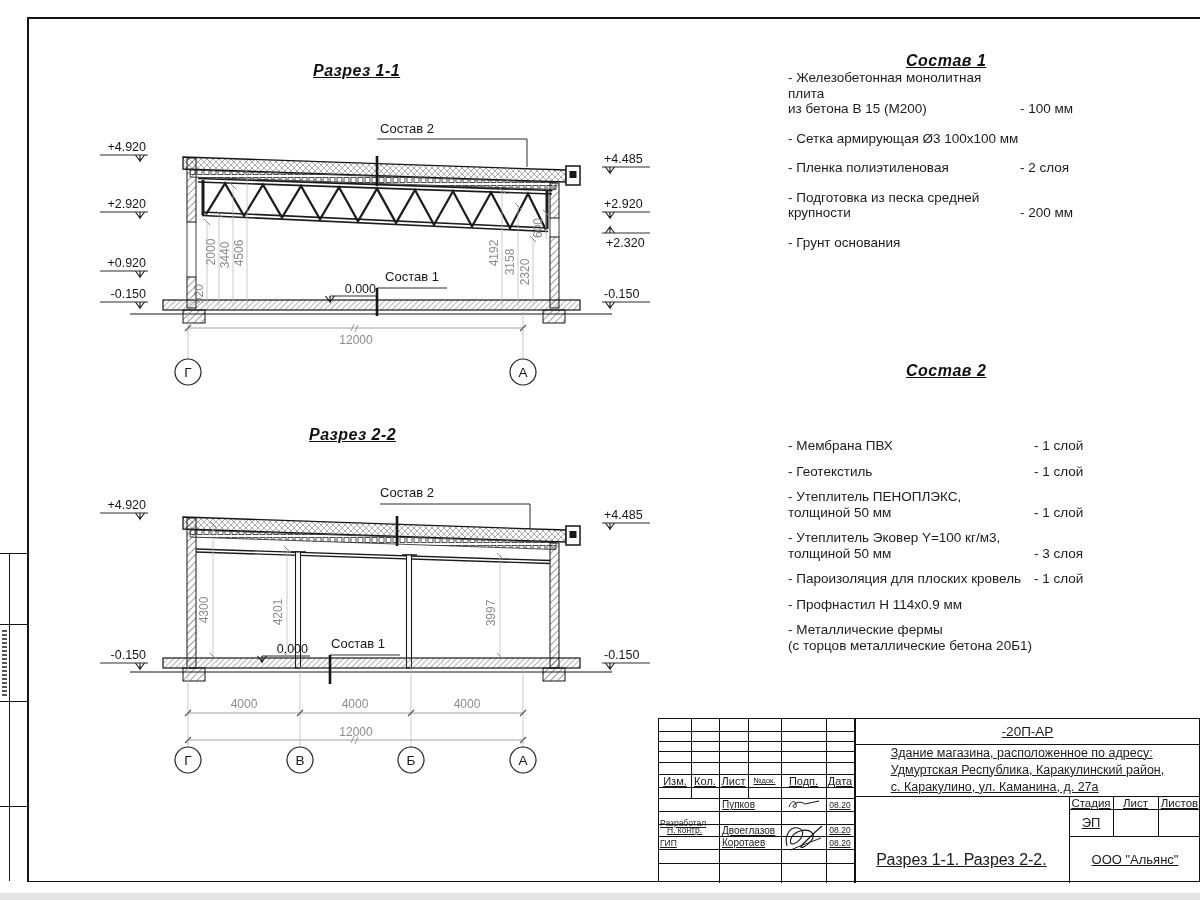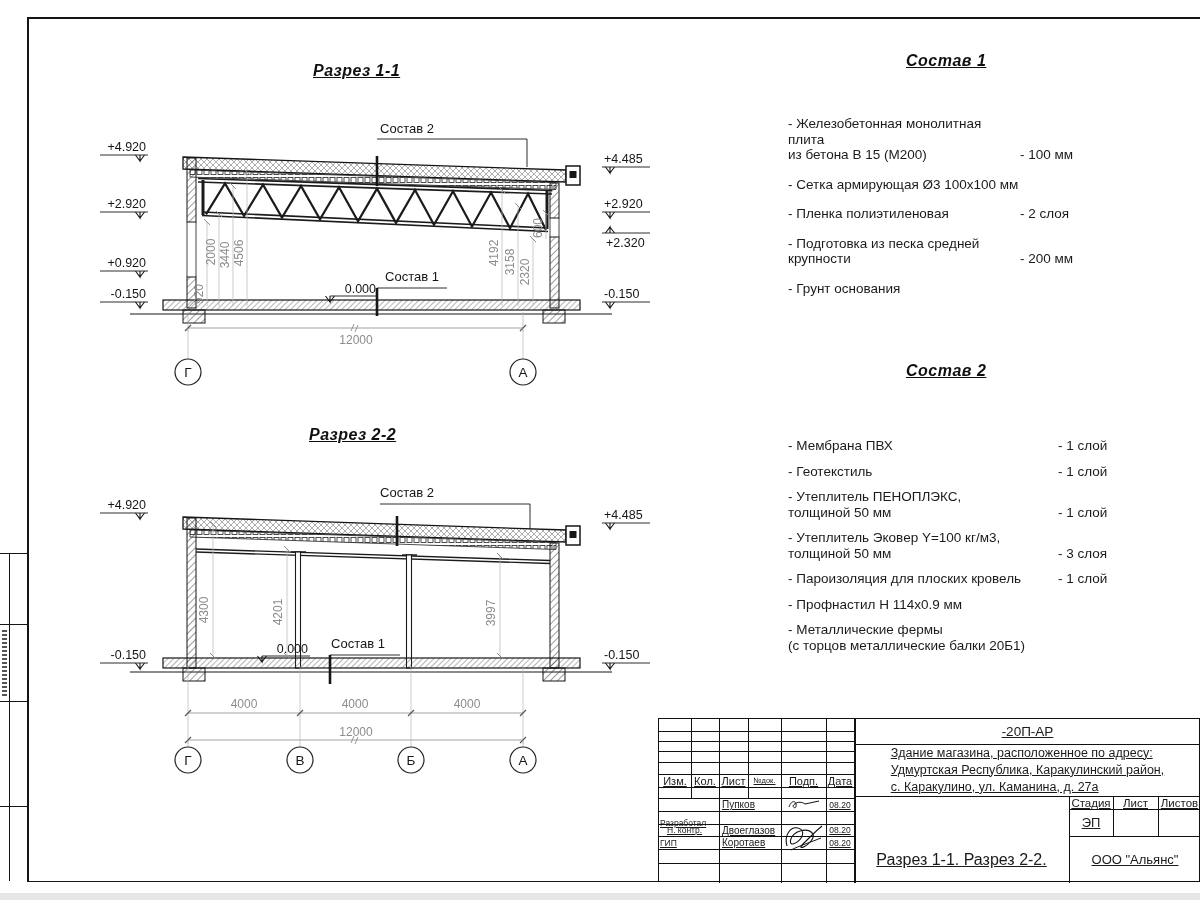--- a/index.html
+++ b/index.html
@@ -15,21 +15,21 @@
   .elevtxt{fill:#161616;font-size:12.5px;}
   .lbltxt{fill:#161616;font-size:13px;}
   .axistxt{fill:#161616;font-size:13.5px;}
   
   .sostav{position:absolute;width:412px;}
   .sostav-title{font-style:italic;font-weight:bold;font-size:16px;text-decoration:underline;
                 display:inline-block;margin-left:118px;color:#101010;letter-spacing:.5px;}
   .s-item{display:flex;align-items:flex-end;margin-bottom:14px;font-size:13.5px;line-height:15.5px;}
   .s-name{white-space:pre-line;width:232px;}
   .s-val{white-space:nowrap;}
-  #sostav2 .s-item{margin-bottom:10px;gap:24px;}
+  #sostav2 .s-item{margin-bottom:10px;}
   #sostav2 .s-name{width:246px;}
   
   .tb{position:absolute;left:658px;top:718px;width:542px;height:164px;border:1.6px solid #111;box-sizing:border-box;}
   .tb .v{position:absolute;width:1px;background:#111;}
   .tb .v2{position:absolute;width:1.6px;background:#111;}
   .tb .h{position:absolute;height:1px;background:#111;}
   .tb .cell{position:absolute;display:flex;align-items:center;justify-content:center;text-align:left;text-decoration:underline;}
   .micro-text{position:absolute;left:2px;width:5px;
       background:repeating-linear-gradient(0deg,#555 0 2px,transparent 2px 4px);}
   .scan-band{position:absolute;left:0;top:893px;width:1200px;height:7px;background:#e6e6e6;}
@@ -321,21 +321,21 @@
     <circle cx="523" cy="760" r="13" fill="#fff" stroke="#222" stroke-width="1.2"></circle>
     <text class="axistxt" x="188" y="765" text-anchor="middle">Г</text>
     <text class="axistxt" x="300" y="765" text-anchor="middle">В</text>
     <text class="axistxt" x="411" y="765" text-anchor="middle">Б</text>
     <text class="axistxt" x="523" y="765" text-anchor="middle">А</text>
   </g>
 </svg>
 
 <div class="sostav" id="sostav1" style="left:788px;top:52px;">
   <div class="sostav-title">Состав 1</div>
-  <div style="margin-top:46px;">
+  <div style="">
     <div class="s-item">
       <div class="s-name">- Железобетонная  монолитная плита
   из бетона В 15 (М200)</div>
       <div class="s-val">- 100 мм</div>
     </div>
     <div class="s-item">
       <div class="s-name">- Сетка армирующая Ø3 100х100 мм</div>
       <div class="s-val"></div>
     </div>
     <div class="s-item">
@@ -378,21 +378,21 @@
     <div class="s-item">
       <div class="s-name">- Пароизоляция для плоских кровель</div>
       <div class="s-val">- 1 слой</div>
     </div>
     <div class="s-item">
       <div class="s-name">- Профнастил Н 114х0.9 мм</div>
       <div class="s-val"></div>
     </div>
     <div class="s-item">
       <div class="s-name">- Металлические фермы
-  (с торцов металлические балки 20Б1)</div>
+  (с торцов металлические бетона 20Б1)</div>
       <div class="s-val"></div>
     </div>
   </div>
 </div>
 
 <div class="tb">
 
   <div class="v" style="left:32px;top:0;height:79px;"></div>
   <div class="v" style="left:60px;top:0;height:164px;"></div>
   <div class="v" style="left:89px;top:0;height:79px;"></div>

